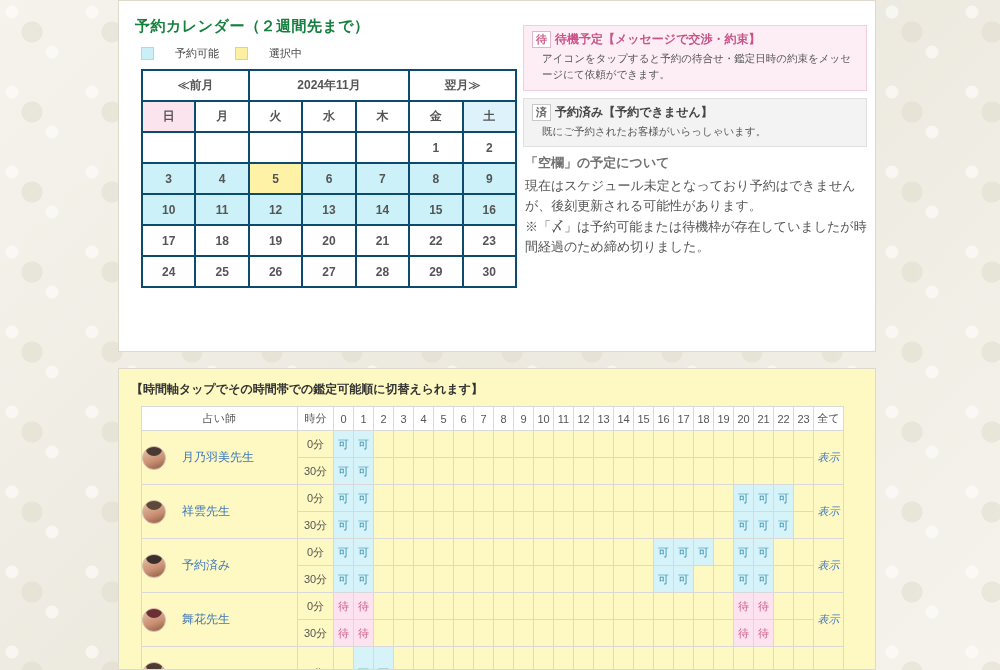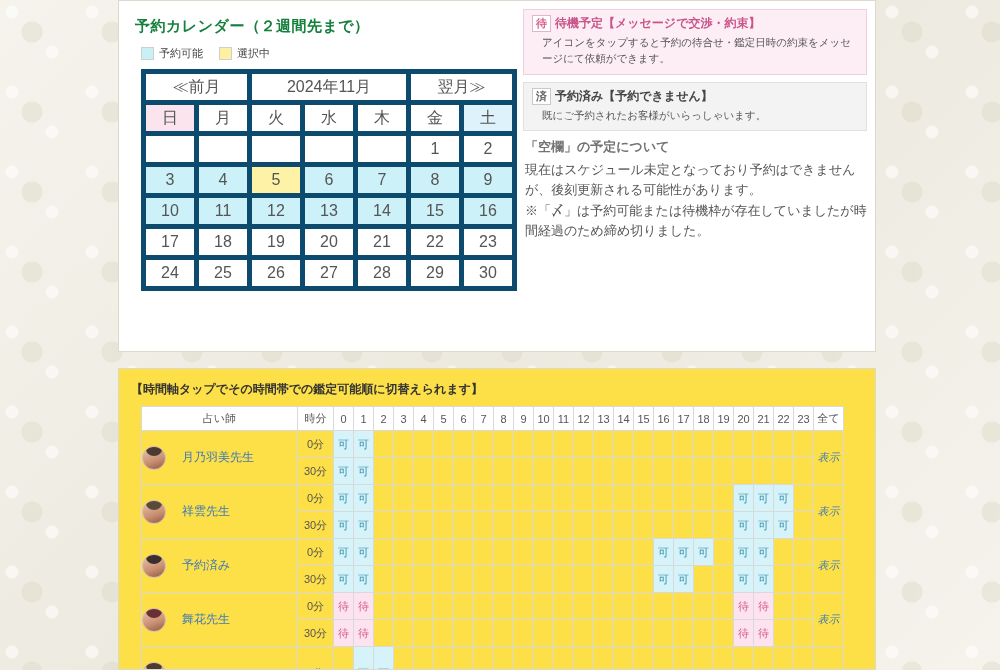--- a/index.html
+++ b/index.html
@@ -49,61 +49,61 @@
     margin: 6px 0 10px 6px;
   }
   .legend {
     margin: 0 0 8px 12px;
     display: flex;
     align-items: center;
     gap: 16px;
     font-size: 11px;
     color: #444;
   }
-  .legend-item { display: flex; align-items: center; gap: 5px; }
+  .legend-item { display: flex; align-items: center; gap: 21px; }
   .swatch {
     display: inline-block;
     width: 11px; height: 11px;
     border: 1px solid #cfcfcf;
   }
   .sw-avail { background: #c9f0f7; }
   .sw-sel { background: #fdf0a0; }
 
   table.cal {
     border-collapse: collapse;
     margin-left: 12px;
     width: 376px;
     table-layout: fixed;
   }
   table.cal td, table.cal th {
-    border: 5px solid #0c4a6e;
+    border: 2px solid #0c4a6e;
     height: 31px;
     text-align: center;
-    font-size: 16px;
-    font-weight: normal;
+    font-size: 12px;
+    font-weight: bold;
     color: #555;
     box-sizing: border-box;
   }
   .nav-row td { height: 32px; color: #9fb8c9; font-size: 12px; }
   .nav-prev, .nav-next { color: #a9c4d4; }
   .nav-month { color: #444; font-size: 13px; }
   .dow-sun { background: #fbe4ee; color: #d4618e; }
   .dow-sat { background: #ddf2fa; color: #4a9fc4; }
   .dow { background: #fff; color: #555; }
   td.avail { background: #ccf1f8; }
   td.sel { background: #fdf2a6; color: #3b7f98; font-weight: bold; }
   td.sun-num { color: #d4618e; }
   td.sat-num { color: #4a9fc4; }
   td.empty { background: #fff; }
 
   
   .info-col {
     position: absolute;
     left: 404px;
-    top: 8px;
+    top: 24px;
     width: 344px;
   }
   .info-box {
     border: 1px solid #e6cfe0;
     padding: 5px 8px 7px 8px;
     margin-bottom: 7px;
     box-sizing: border-box;
   }
   .info-box.pink { background: #fdeef5; border-color: #f0cfe0; }
   .info-box.blue { background: #e8fafd; border-color: #c8e7ef; }
@@ -147,21 +147,21 @@
     padding-left: 2px;
   }
 
   
   .bottom-panel {
     position: absolute;
     left: 118px;
     top: 368px;
     width: 758px;
     height: 302px;
-    background: #fde047;
+    background: #fef9c3;
     border: 1px solid #ded9cd;
     box-sizing: border-box;
     overflow: hidden;
   }
   .bottom-title {
     font-size: 12px;
     color: #333;
     font-weight: bold;
     margin: 12px 0 8px 12px;
   }

